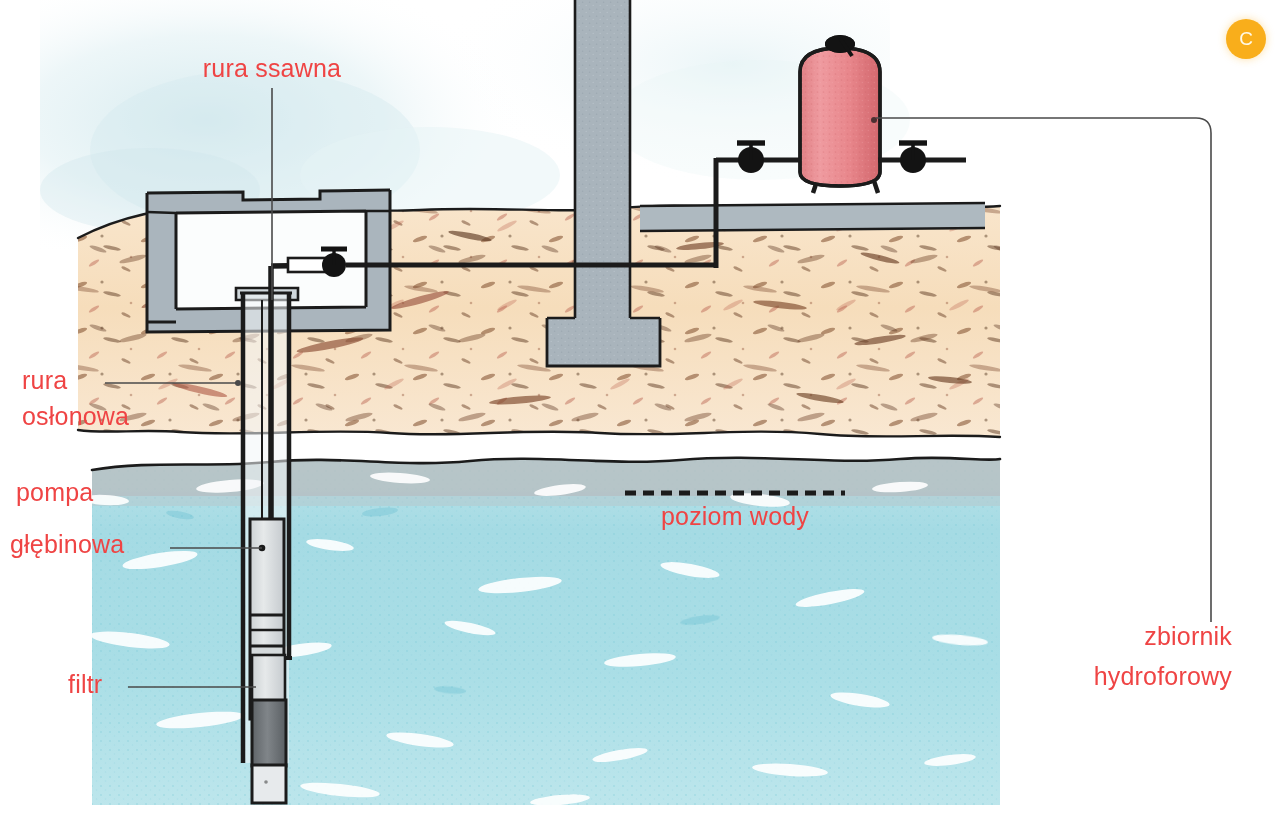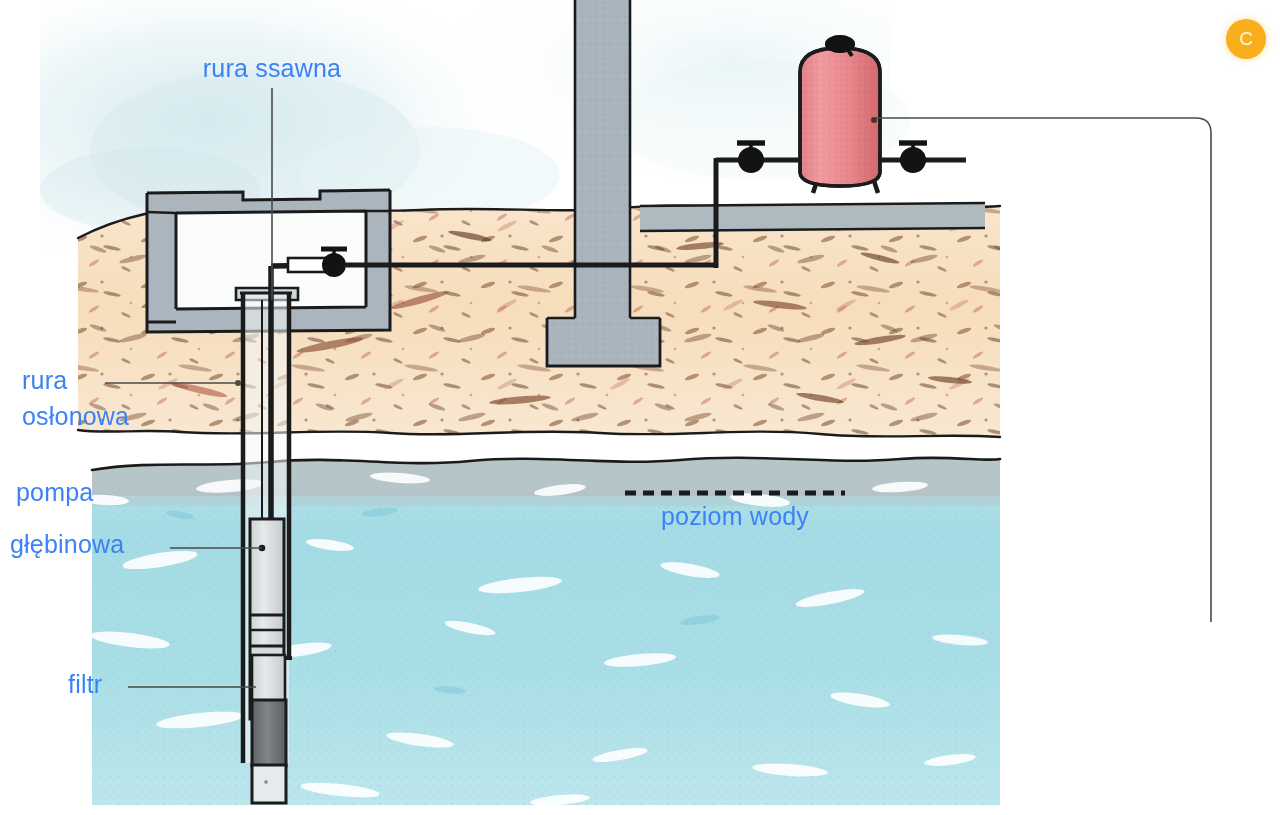--- a/index.html
+++ b/index.html
@@ -1,20 +1,20 @@
 <!DOCTYPE html>
 <html><head>
 <meta charset="utf-8">
 <style>
   html,body{margin:0;padding:0;background:#ffffff;}
   body{width:1280px;height:815px;overflow:hidden;
        font-family:"Liberation Sans","DejaVu Sans",sans-serif;}
   #stage{position:relative;width:1280px;height:815px;background:#fff;}
   #svgroot{position:absolute;left:0;top:0;width:1280px;height:815px;}
-  .lbl{position:absolute;color:#3b82f6;font-size:25px;line-height:1.28;
+  .lbl{position:absolute;color:#ef4444;font-size:25px;line-height:1.28;
        letter-spacing:.2px;white-space:pre;font-family:"Liberation Sans","DejaVu Sans",sans-serif;}
   .lbl.r{text-align:right;}
   .lbl.c{text-align:center;}
   #badge{position:absolute;left:1226px;top:19px;width:40px;height:40px;border-radius:50%;
          background:#f9ae1b;color:#fff9e8;font-size:19px;display:flex;align-items:center;
          justify-content:center;font-family:"Liberation Sans","DejaVu Sans",sans-serif;
          box-shadow:0 0 9px rgba(249,174,27,.38);}
 </style>
 </head>
 <body>
@@ -341,16 +341,18 @@
   <div class="lbl" style="left:22px;top:364px;">rura</div>
   <div class="lbl" style="left:22px;top:400px;">osłonowa</div>
 
   <div class="lbl" style="left:16px;top:476px;">pompa</div>
   <div class="lbl" style="left:10px;top:528px;text-align:right;">głębinowa</div>
 
   <div class="lbl" style="left:68px;top:668px;text-align:right;">filtr</div>
 
   <div class="lbl c" style="left:615px;top:500px;width:240px;">poziom wody</div>
 
+  <div class="lbl r" style="left:1000px;top:620px;width:232px;">zbiornik</div>
+  <div class="lbl r" style="left:1000px;top:660px;width:232px;">hydroforowy</div>
 
   <div id="badge">C</div>
 
 </div>
 
 </body></html>

